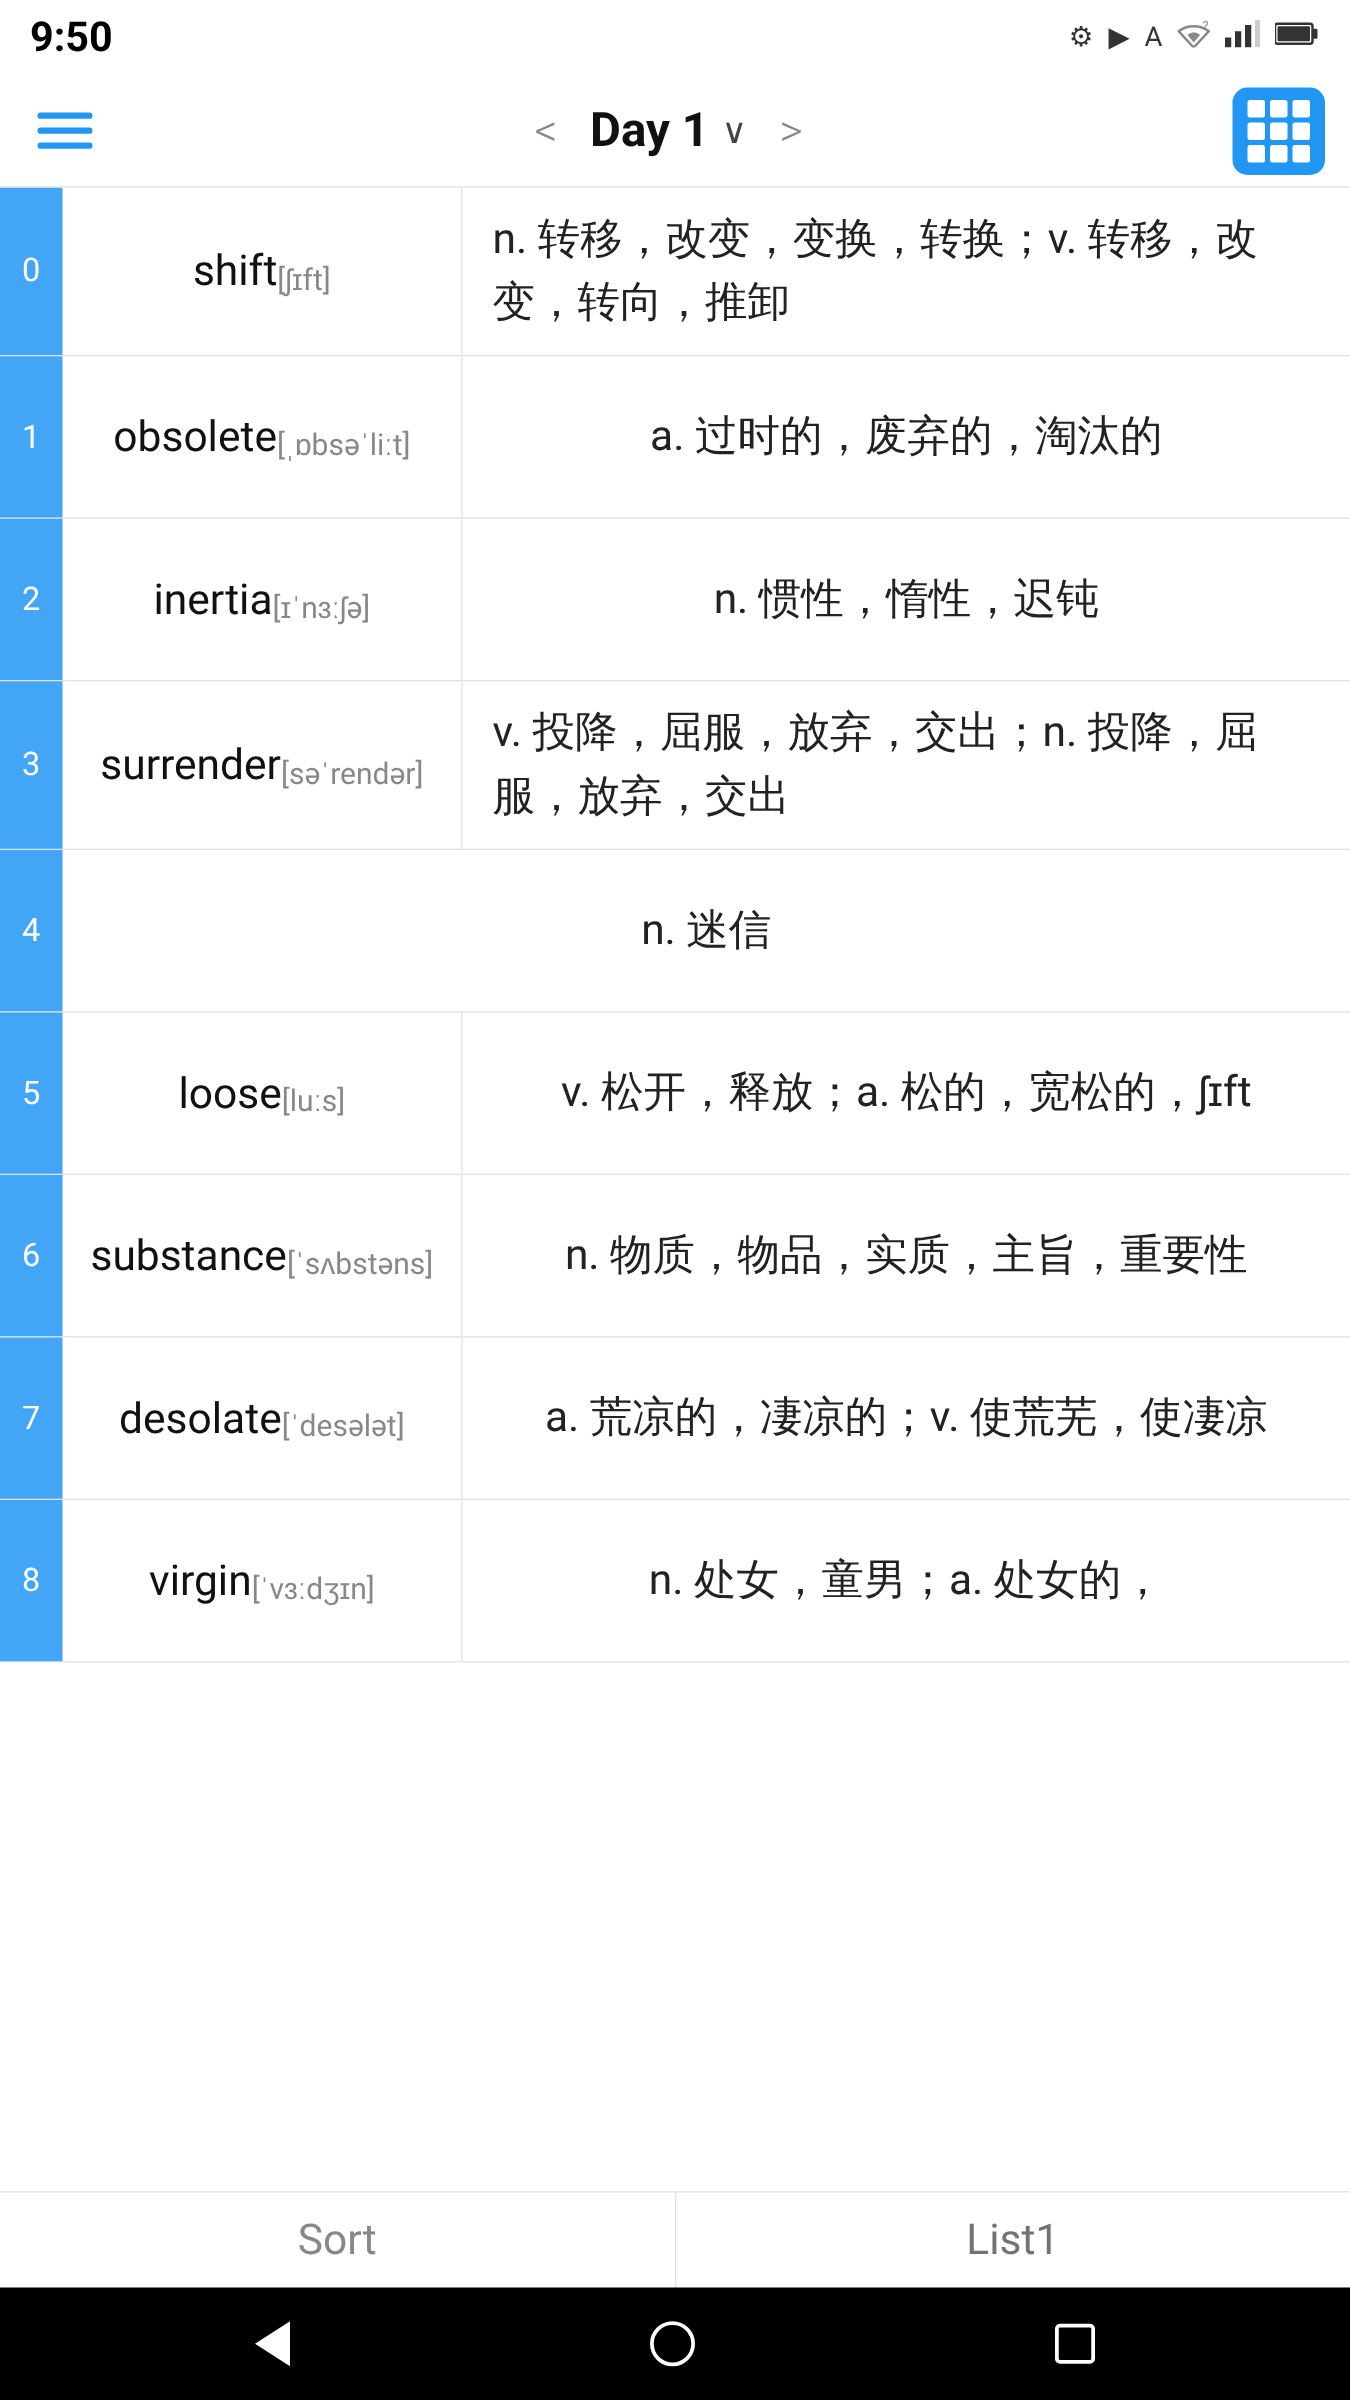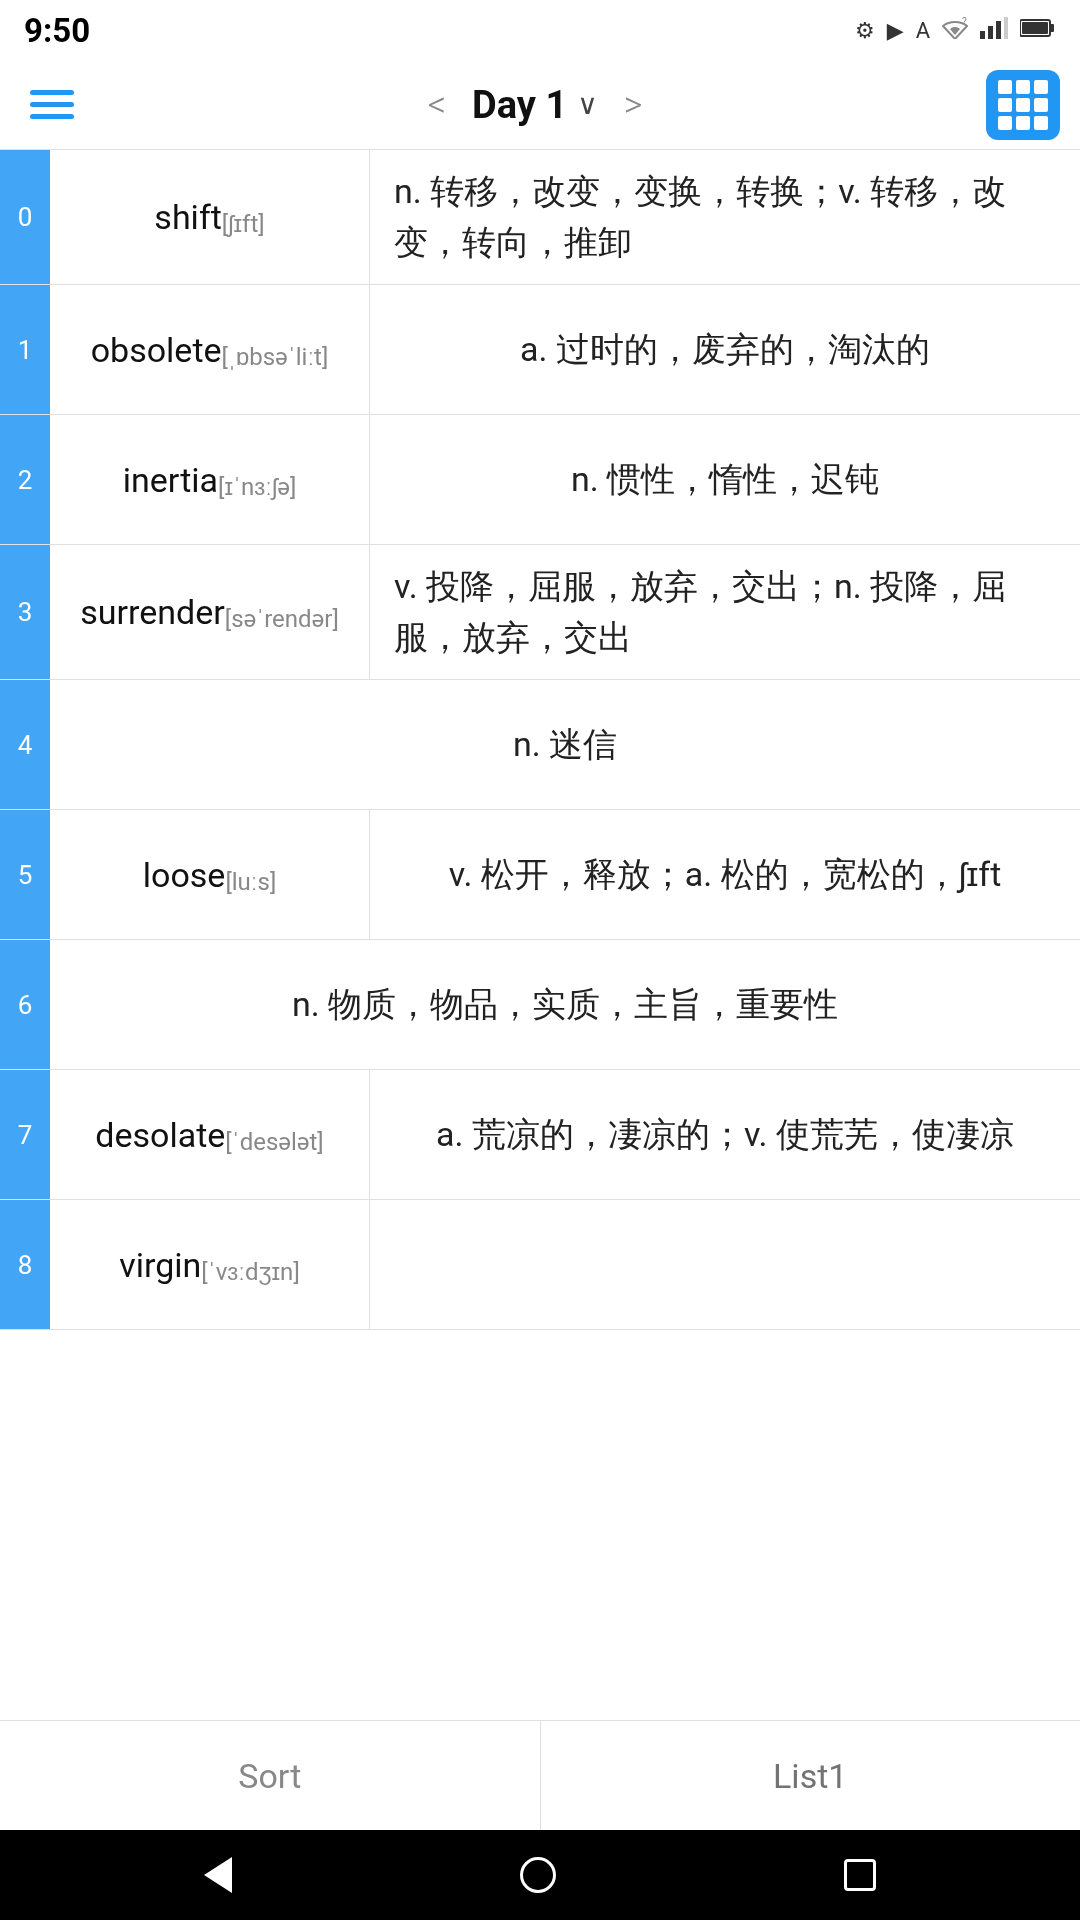--- a/index.html
+++ b/index.html
@@ -159,21 +159,21 @@
       justify-content: center;
       padding: 16px 24px;
       font-size: 34px;
       color: #222;
       text-align: left;
       line-height: 1.5;
     }
 
     
     .bottom-tabs {
-      height: 110px;
+      height: 77px;
       background: #fff;
       border-top: 1px solid #e0e0e0;
       display: flex;
       align-items: stretch;
     }
 
     .tab-sort {
       flex: 1;
       display: flex;
       align-items: center;
@@ -345,36 +345,41 @@
     <div class="word-row">
       <div class="word-index">5</div>
       <div class="word-cell">
         <span class="word-english">loose</span>
         <span class="word-phonetic">[luːs]</span>
       </div>
       <div class="word-definition">v. 松开，释放；a. 松的，宽松的，ʃɪft</div>
     </div>
     <div class="word-row">
       <div class="word-index">6</div>
+      <div class="word-cell">
+        <span class="word-english">substance</span>
+        <span class="word-phonetic">[ˈsʌbstəns]</span>
+      </div>
       <div class="word-definition">n. 物质，物品，实质，主旨，重要性</div>
     </div>
     <div class="word-row">
       <div class="word-index">7</div>
       <div class="word-cell">
         <span class="word-english">desolate</span>
         <span class="word-phonetic">[ˈdesələt]</span>
       </div>
       <div class="word-definition">a. 荒凉的，凄凉的；v. 使荒芜，使凄凉</div>
     </div>
     <div class="word-row">
       <div class="word-index">8</div>
       <div class="word-cell">
         <span class="word-english">virgin</span>
         <span class="word-phonetic">[ˈvɜːdʒɪn]</span>
       </div>
+      <div class="word-definition">n. 处女，童男；a. 处女的，</div>
     </div>
   </div>
 
 <div class="bottom-tabs">
   <div class="tab-sort">Sort</div>
   <div class="tab-list1">List1</div>
 </div>
 
 <div class="android-nav">
   <div class="android-nav-btn">

